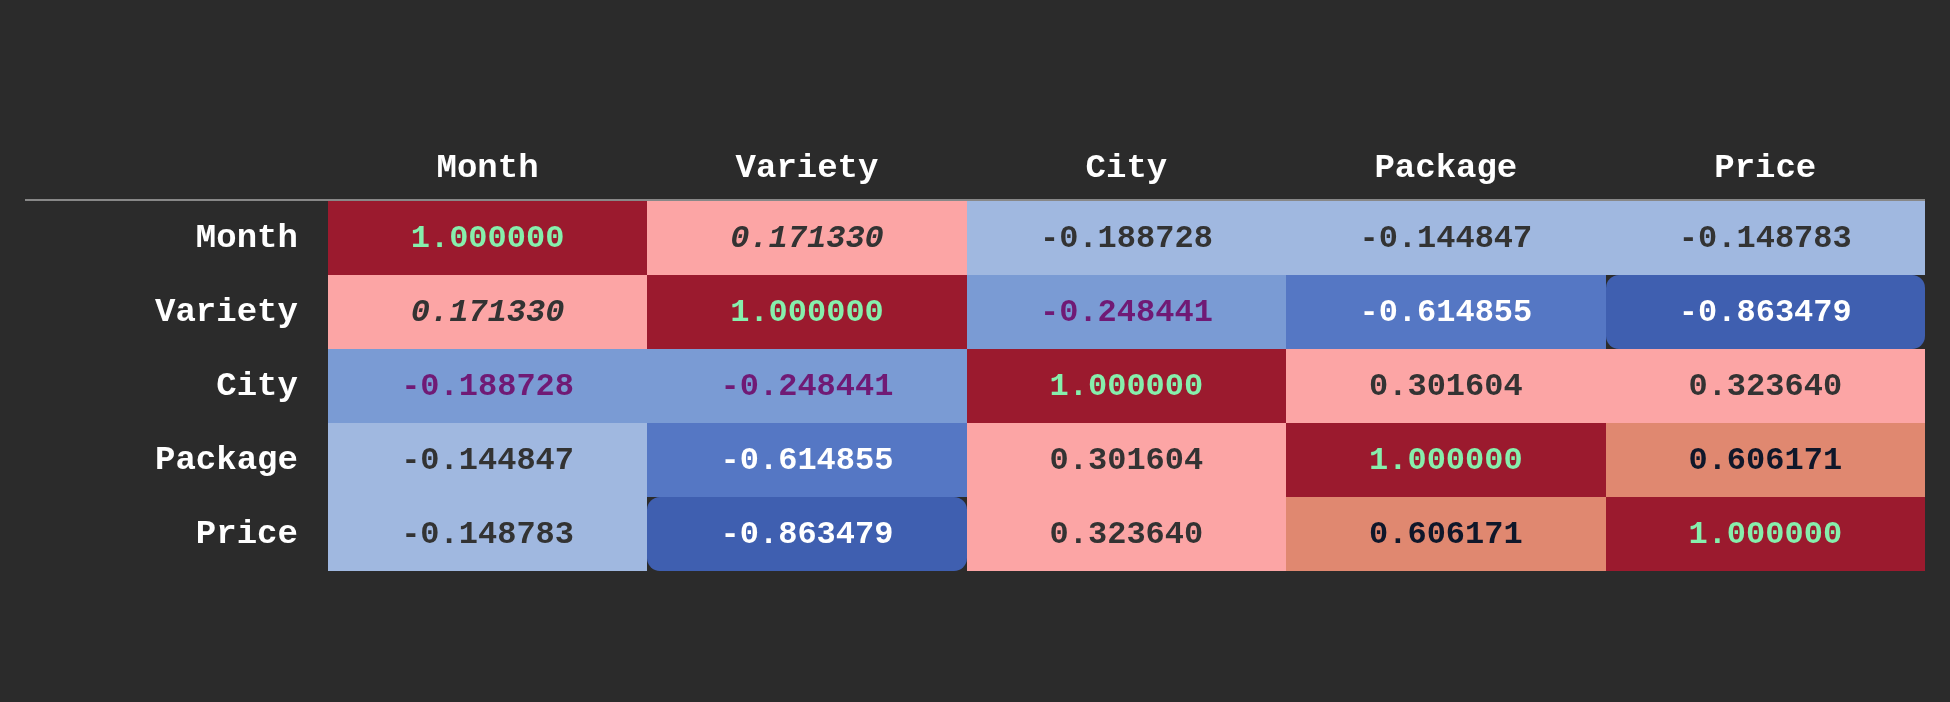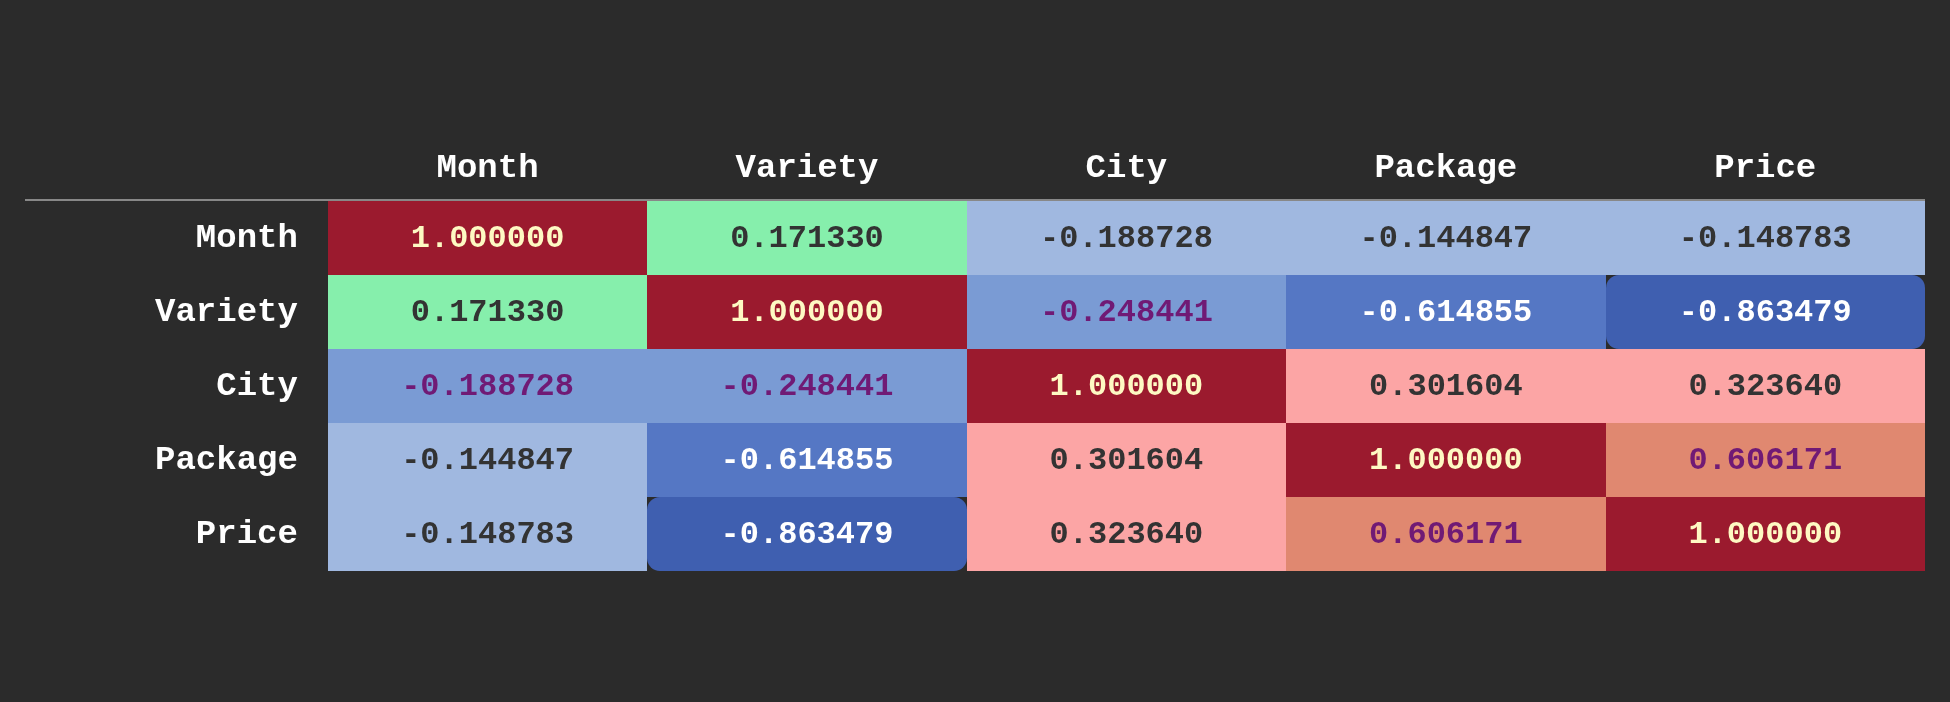--- a/index.html
+++ b/index.html
@@ -46,42 +46,42 @@
     .row-header {
       text-align: right;
       padding-right: 30px;
       background-color: transparent;
       color: #ffffff;
       font-size: 34px;
     }
 
     
     
-    .c-diagonal { background-color: #9b1a2e; color: #fef9c3; }
+    .c-diagonal { background-color: #9b1a2e; color: #86efac; }
 
     
     .c-neg-strong { background-color: #3f5fb0; color: #fff; border-radius: 13px; }
 
     
     .c-neg-med { background-color: #5577c4; color: #ffffff; }
 
     
     .c-neg-light { background-color: #7a9bd4; color: #701a75; }
 
     
     .c-neg-vlight { background-color: #a0b8e0; color: #333; }
 
     
-    .c-pos-vlight { background-color: #86efac; color: #333; }
+    .c-pos-vlight { background-color: #fca5a5; color: #333; font-style: italic; }
 
     
     .c-pos-light { background-color: #fca5a5; color: #333; }
 
     
-    .c-pos-med { background-color: #e08870; color: #701a75; margin-top: 48px; }
+    .c-pos-med { background-color: #e08870; color: #0f172a; margin-top: 48px; }
 
     
     .c-empty { background-color: transparent; }
   </style>
 </head>
 <body>
 
 <div class="matrix-container">
   <table>
     <thead>

